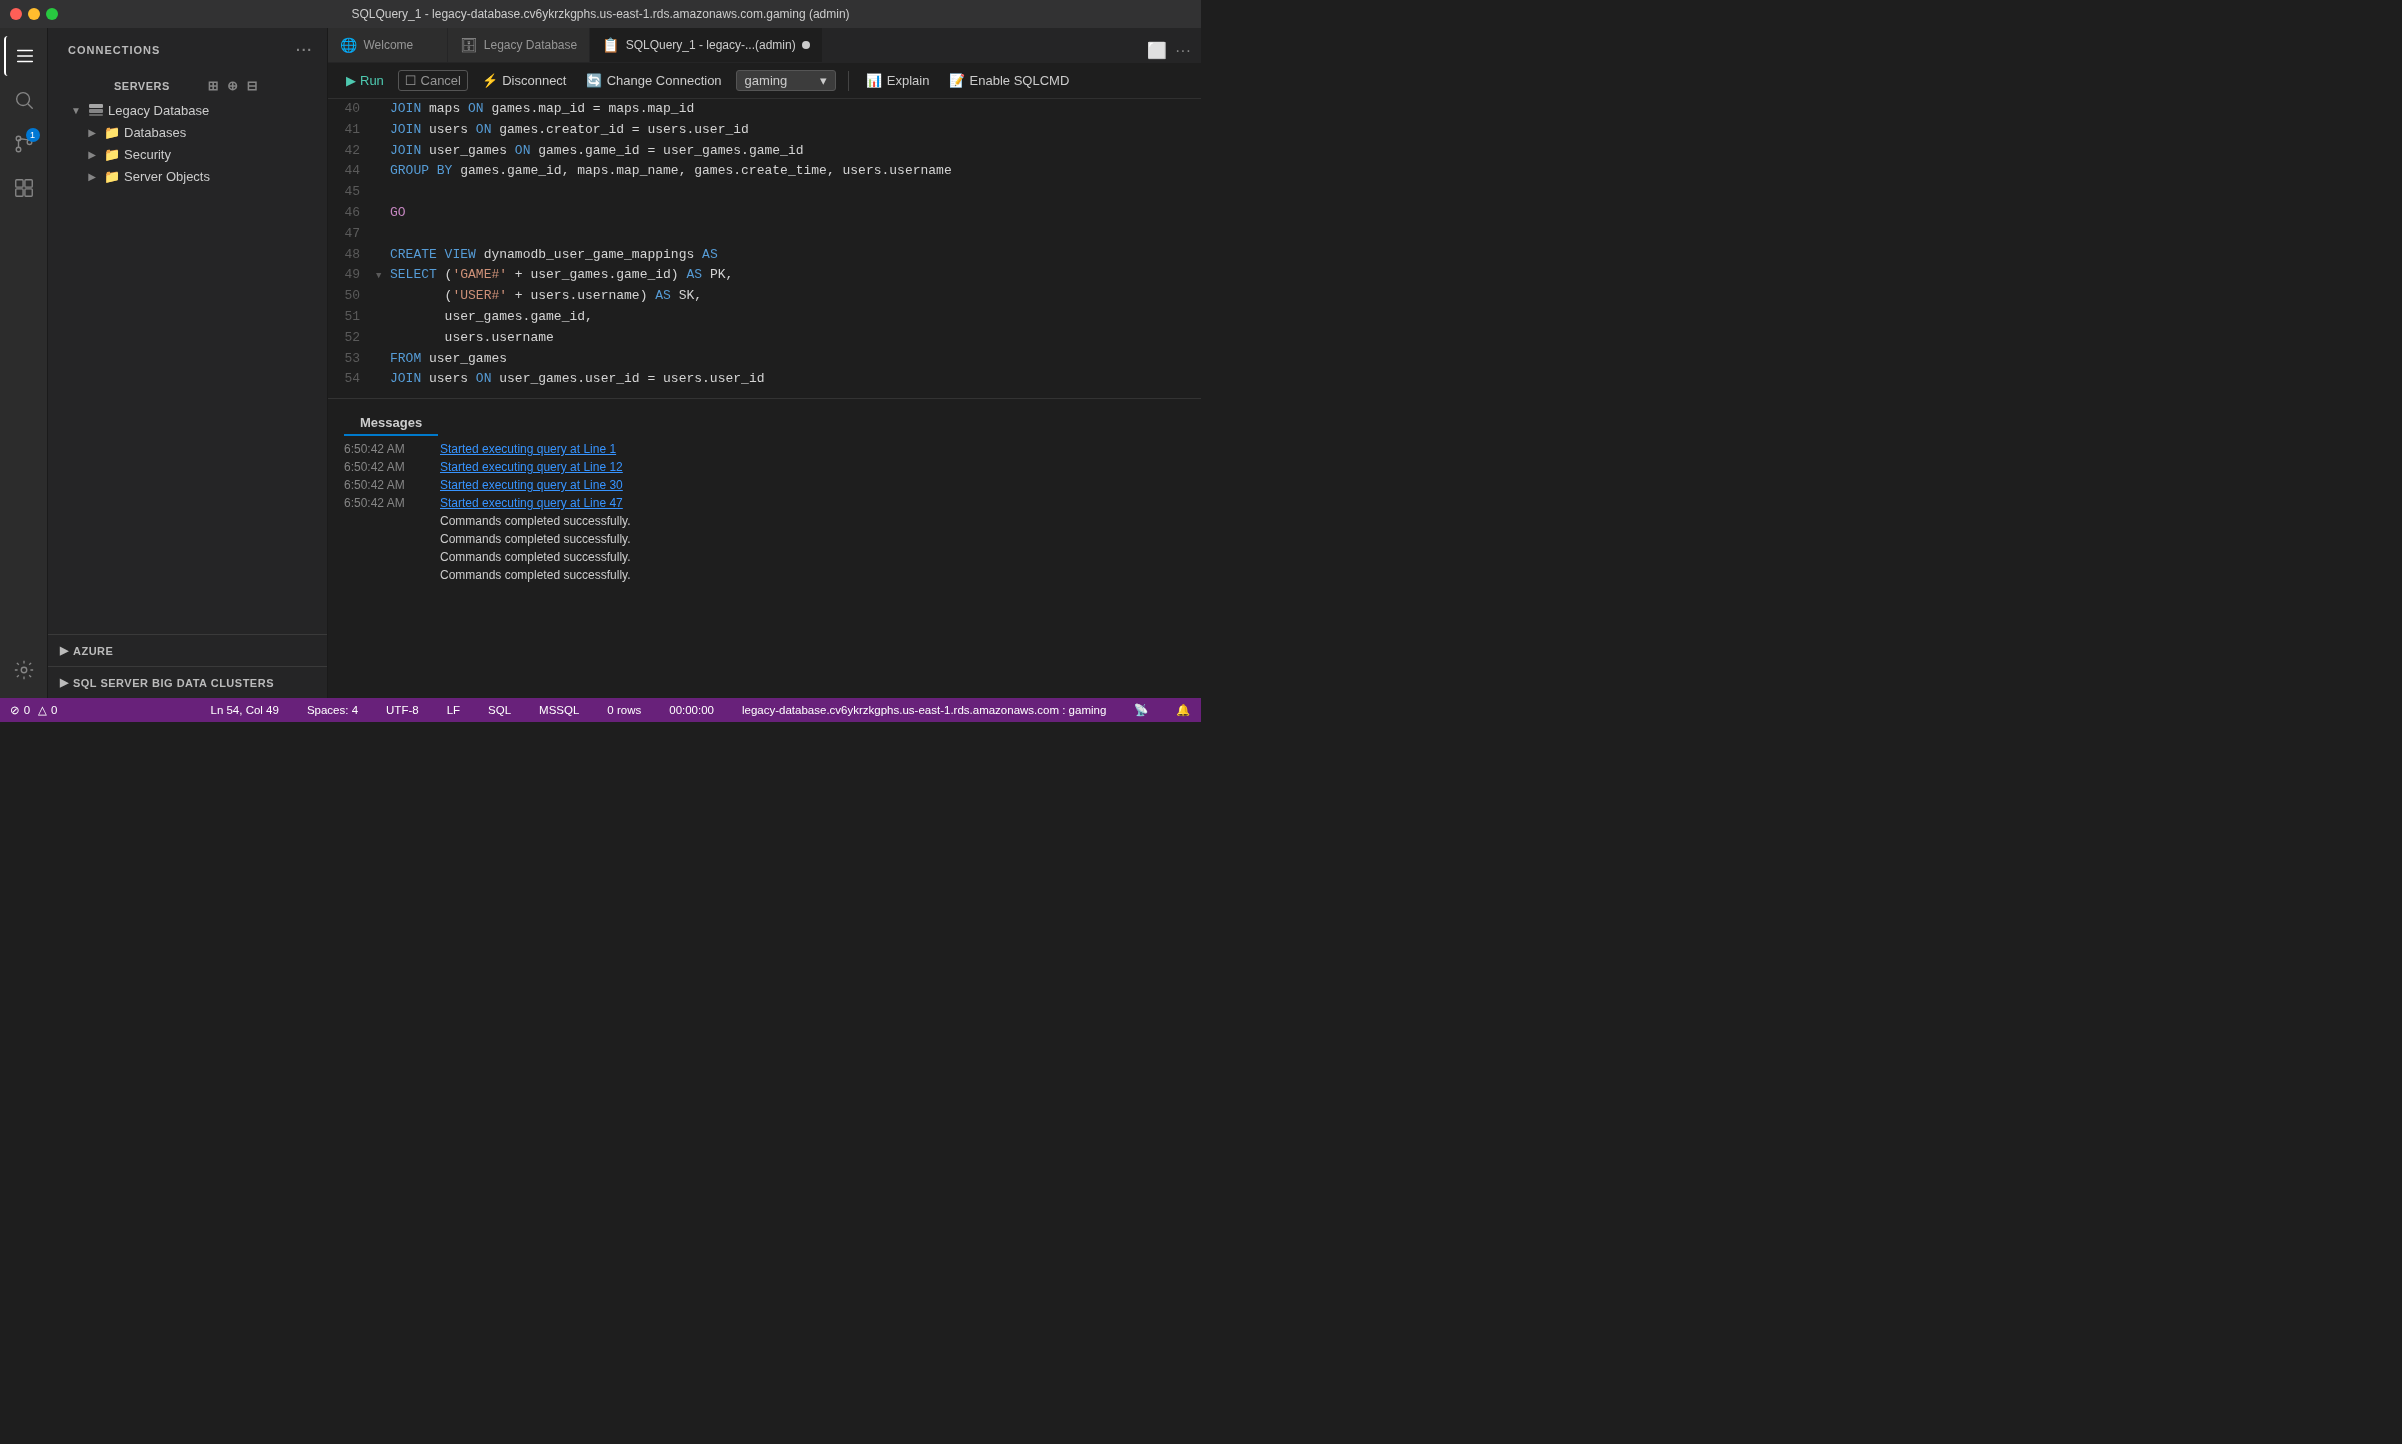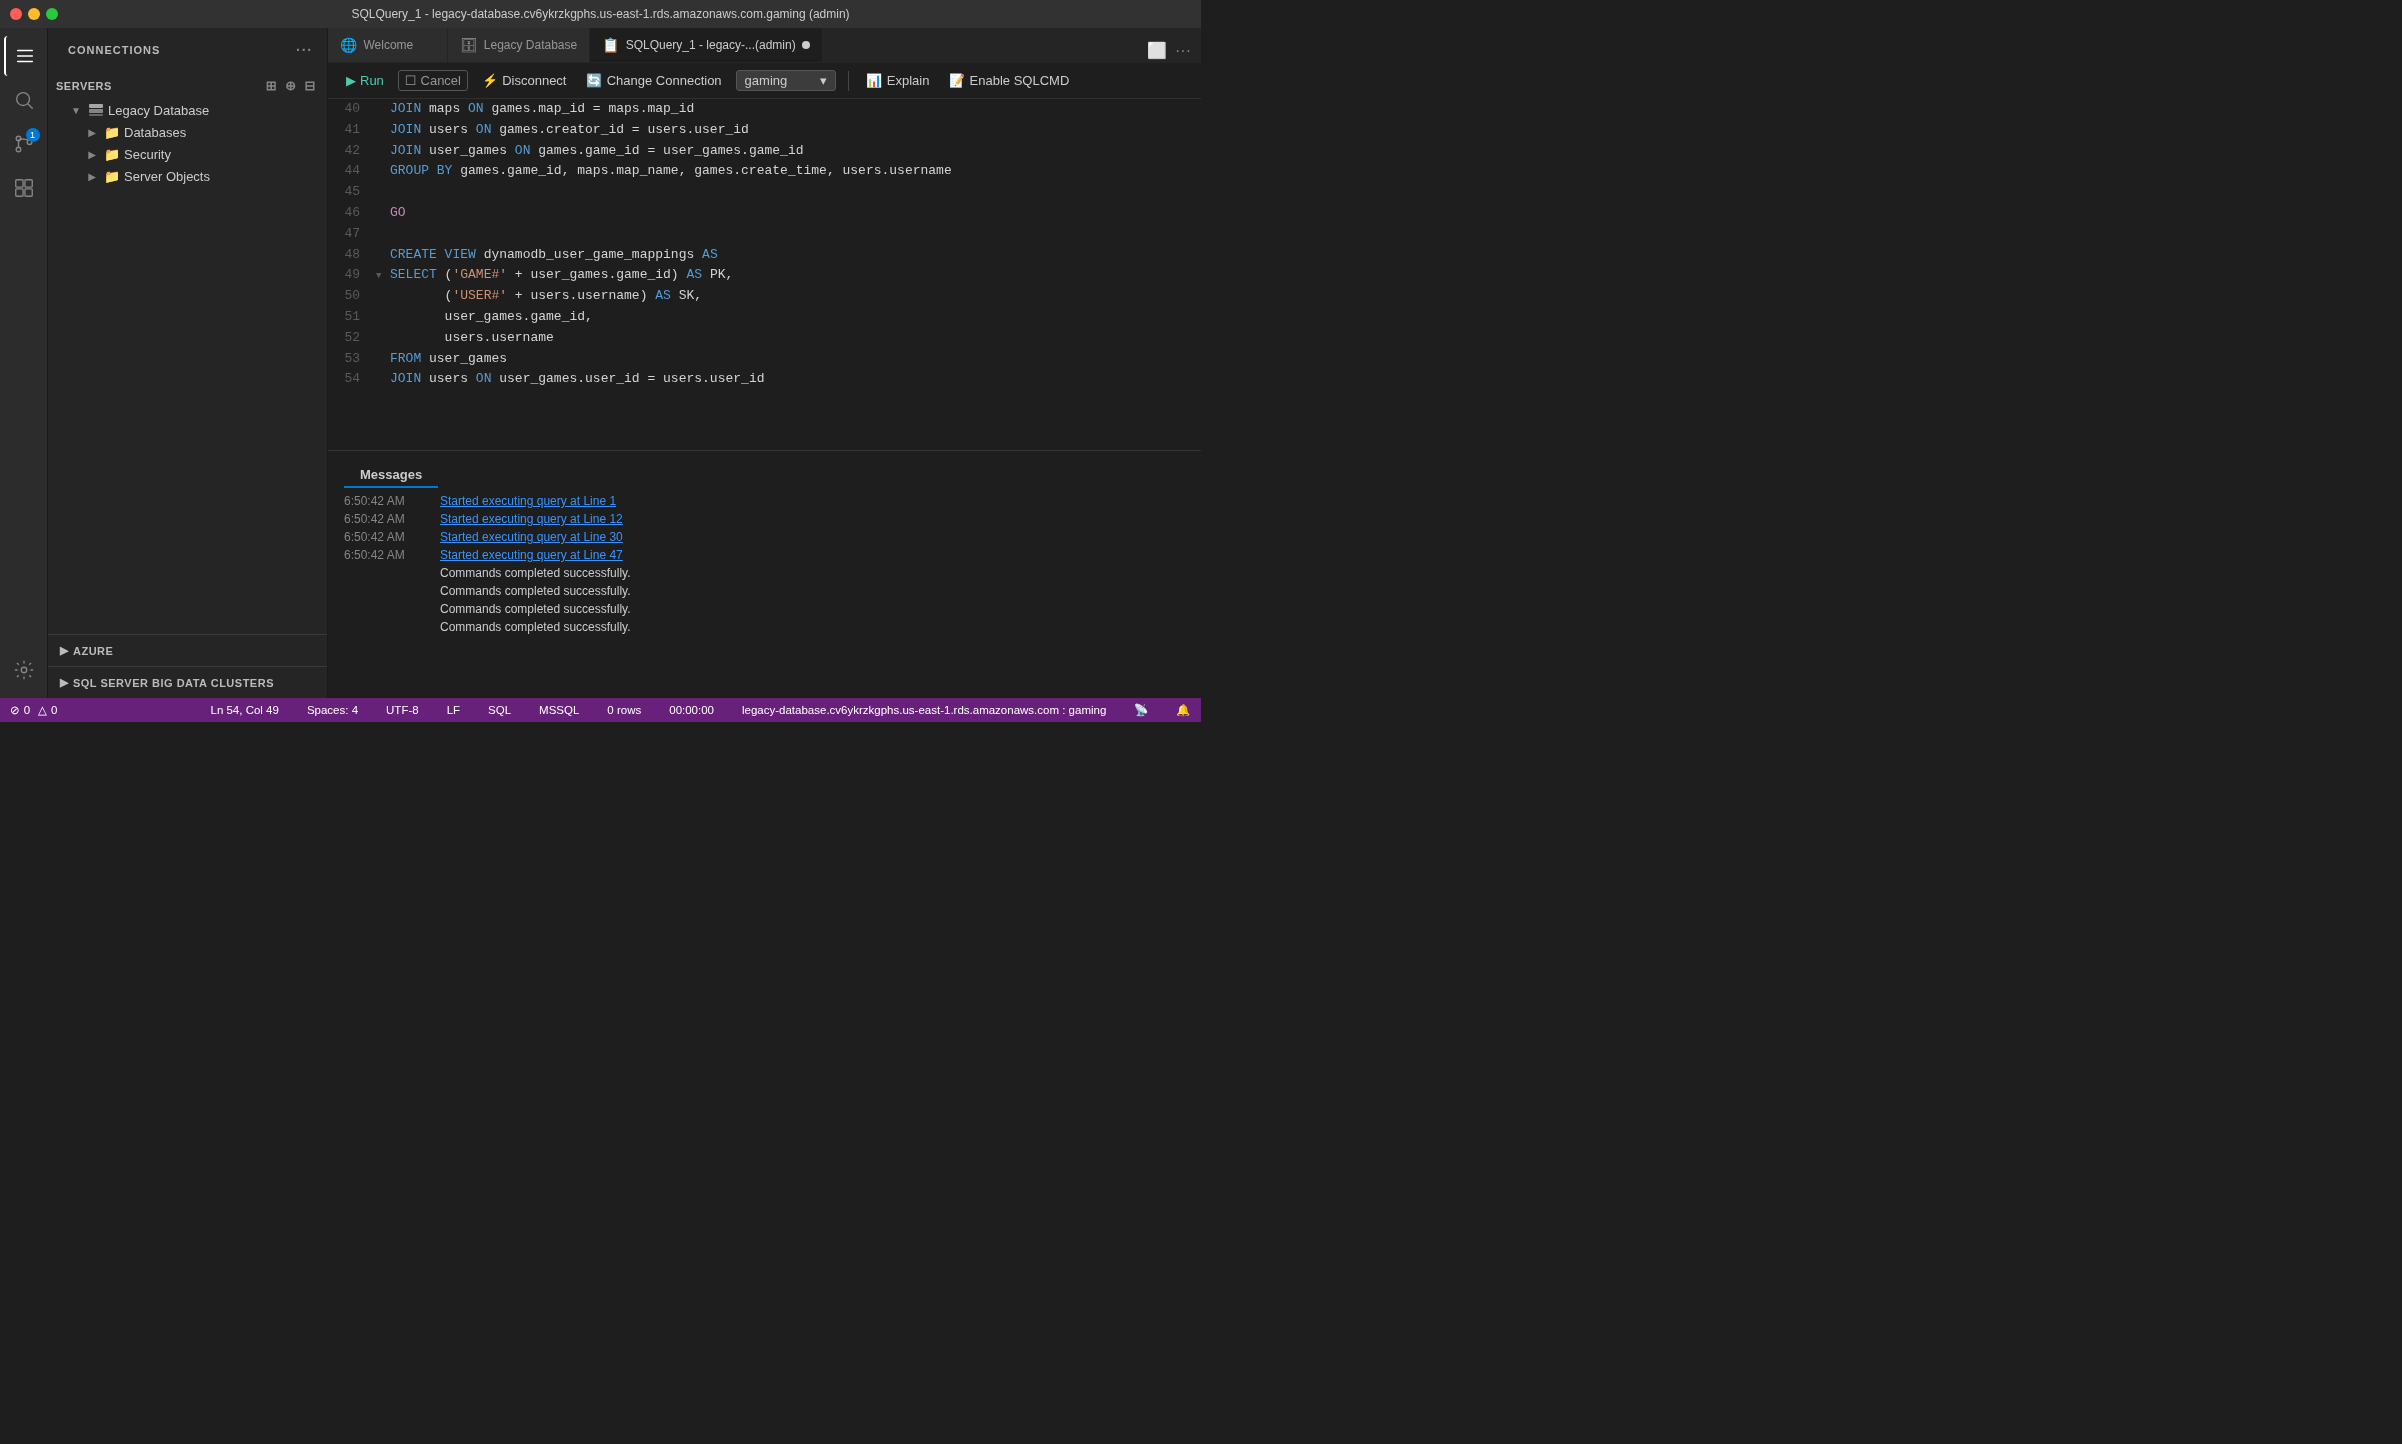--- a/index.html
+++ b/index.html
@@ -125,21 +125,21 @@
 
     .servers-label {
       display: flex;
       align-items: center;
       padding: 4px 8px 4px 8px;
       color: #bbbbbb;
       font-size: 11px;
       font-weight: 600;
       letter-spacing: 0.5px;
       text-transform: uppercase;
-      justify-content: space-between;
+      justify-content: center;
       gap: 35px;
     }
     .servers-actions {
       display: flex;
       gap: 2px;
     }
     .servers-actions span {
       cursor: pointer;
       color: #858585;
       padding: 2px 3px;
@@ -346,21 +346,21 @@
       cursor: pointer;
     }
 
     
     .kw { color: #569cd6; }
     .kw2 { color: #c586c0; }
     .str { color: #ce9178; }
 
     
     .messages-panel {
-      height: 248px;
+      height: 300px;
       border-top: 1px solid #333;
       overflow-y: auto;
       background: #1e1e1e;
     }
     .messages-header {
       padding: 8px 16px 4px;
       font-size: 13px;
       font-weight: 600;
       color: #cccccc;
       border-bottom: 2px solid #007acc;

